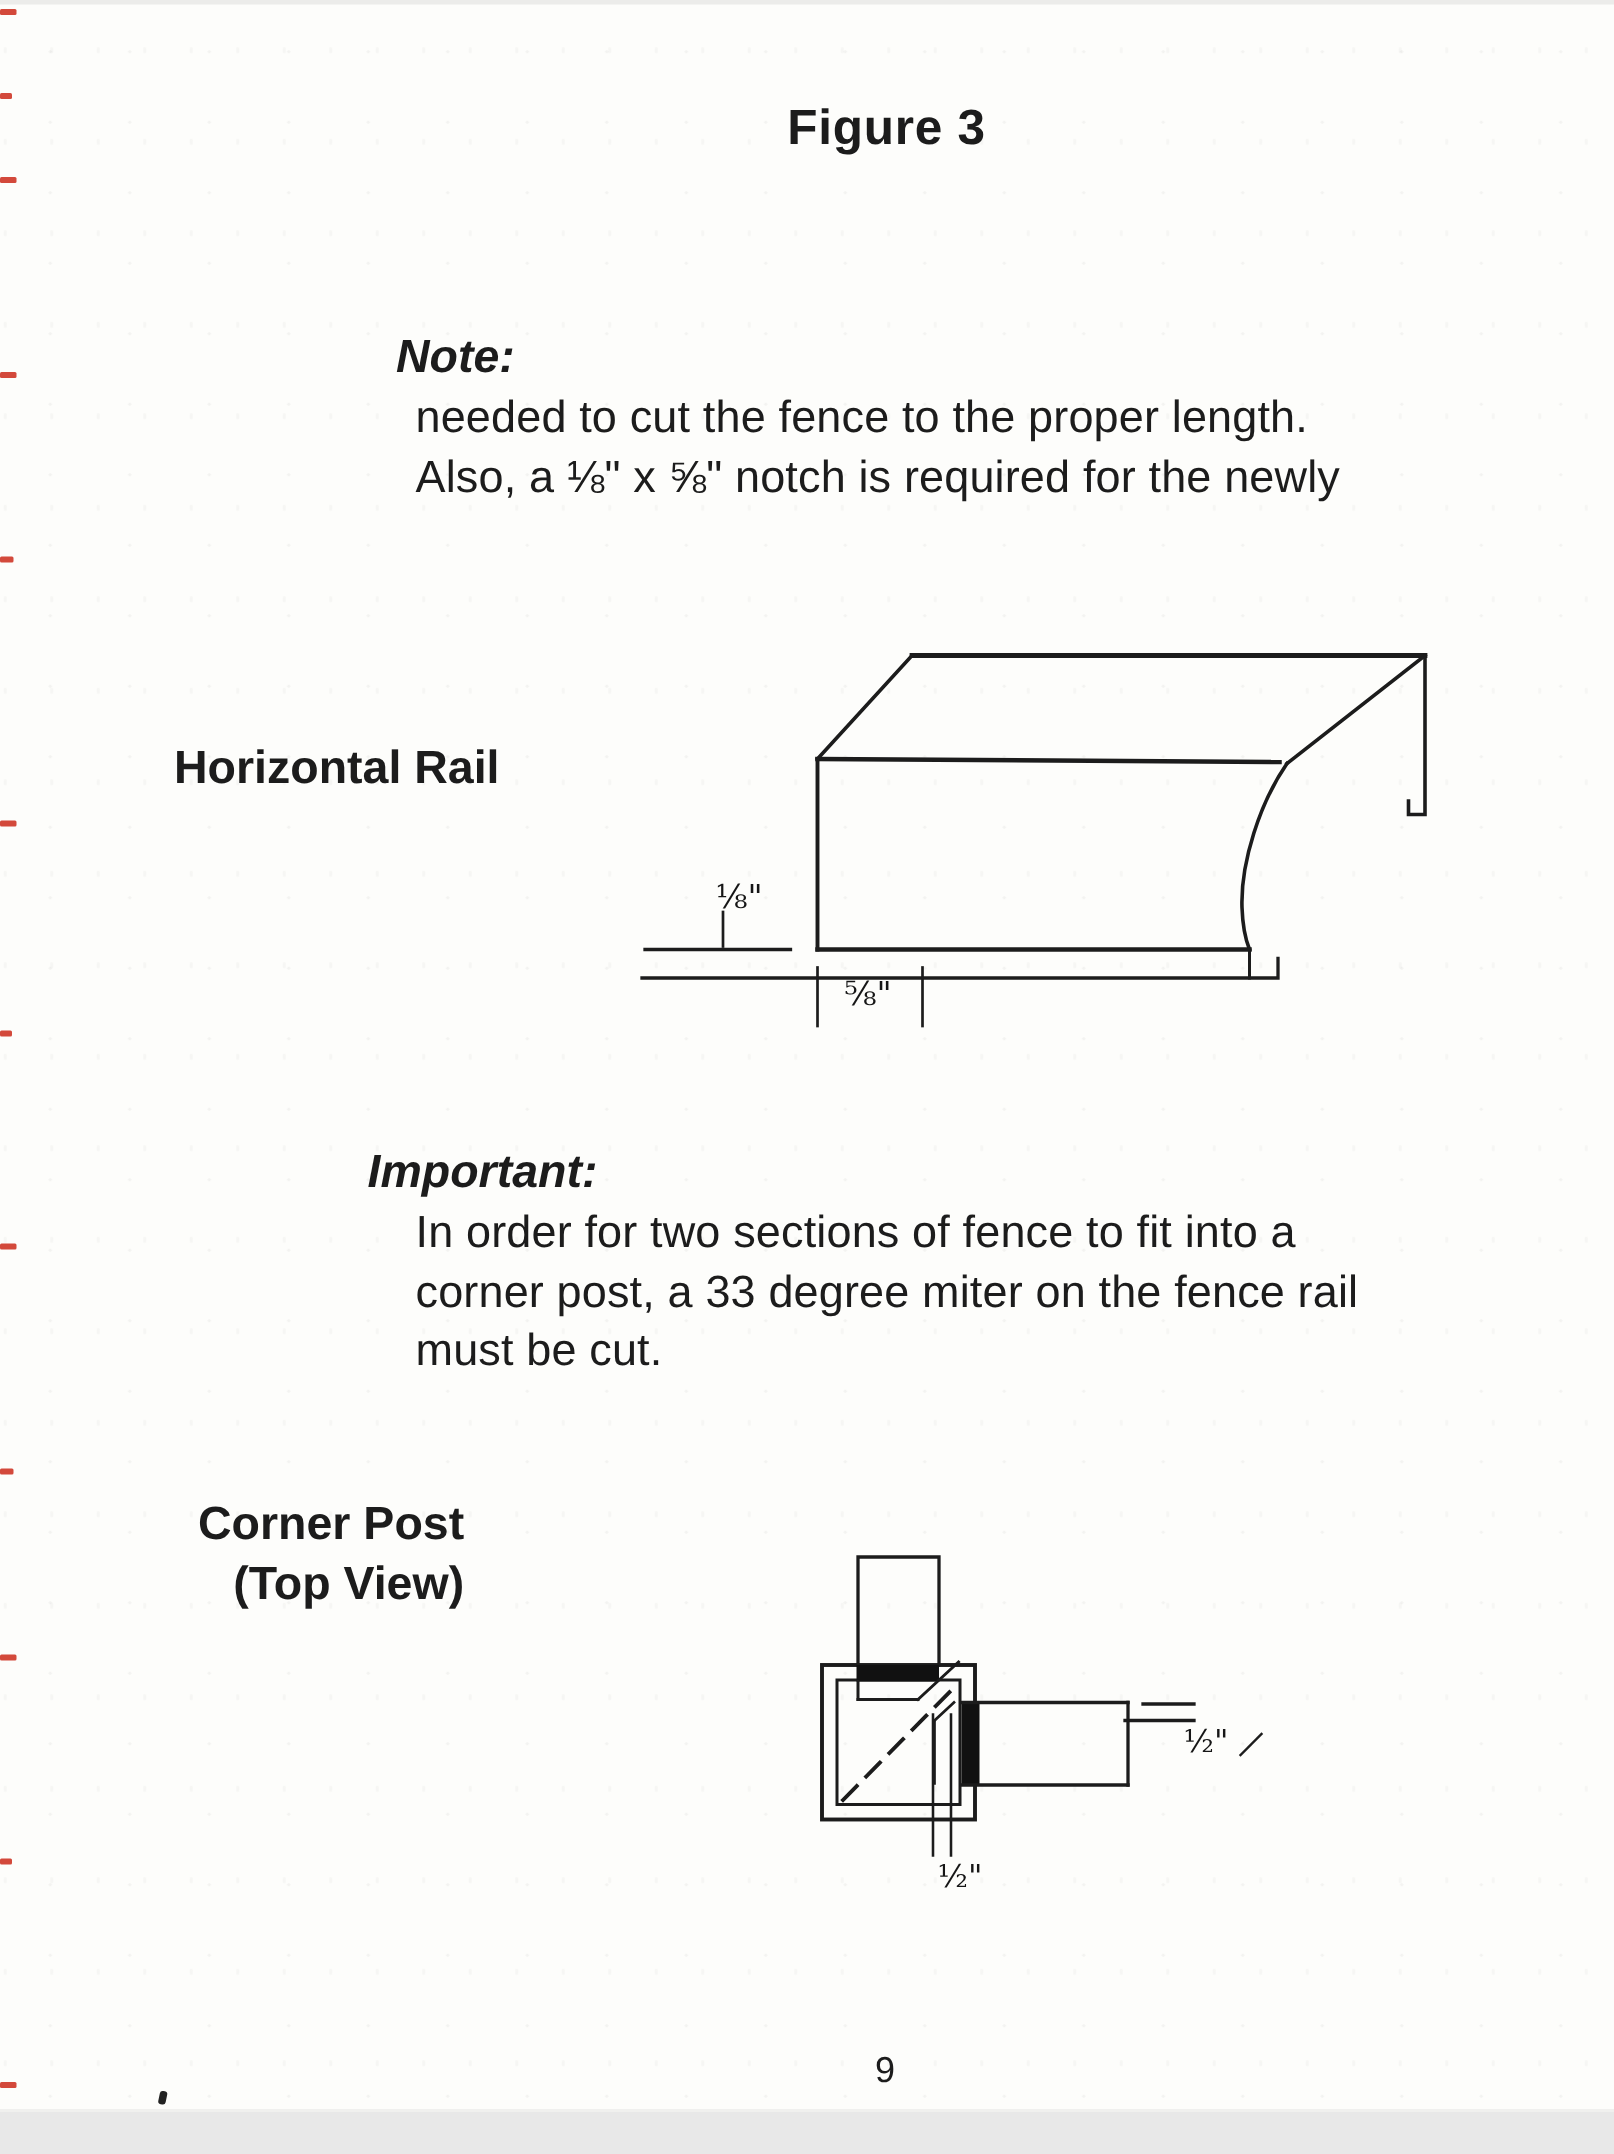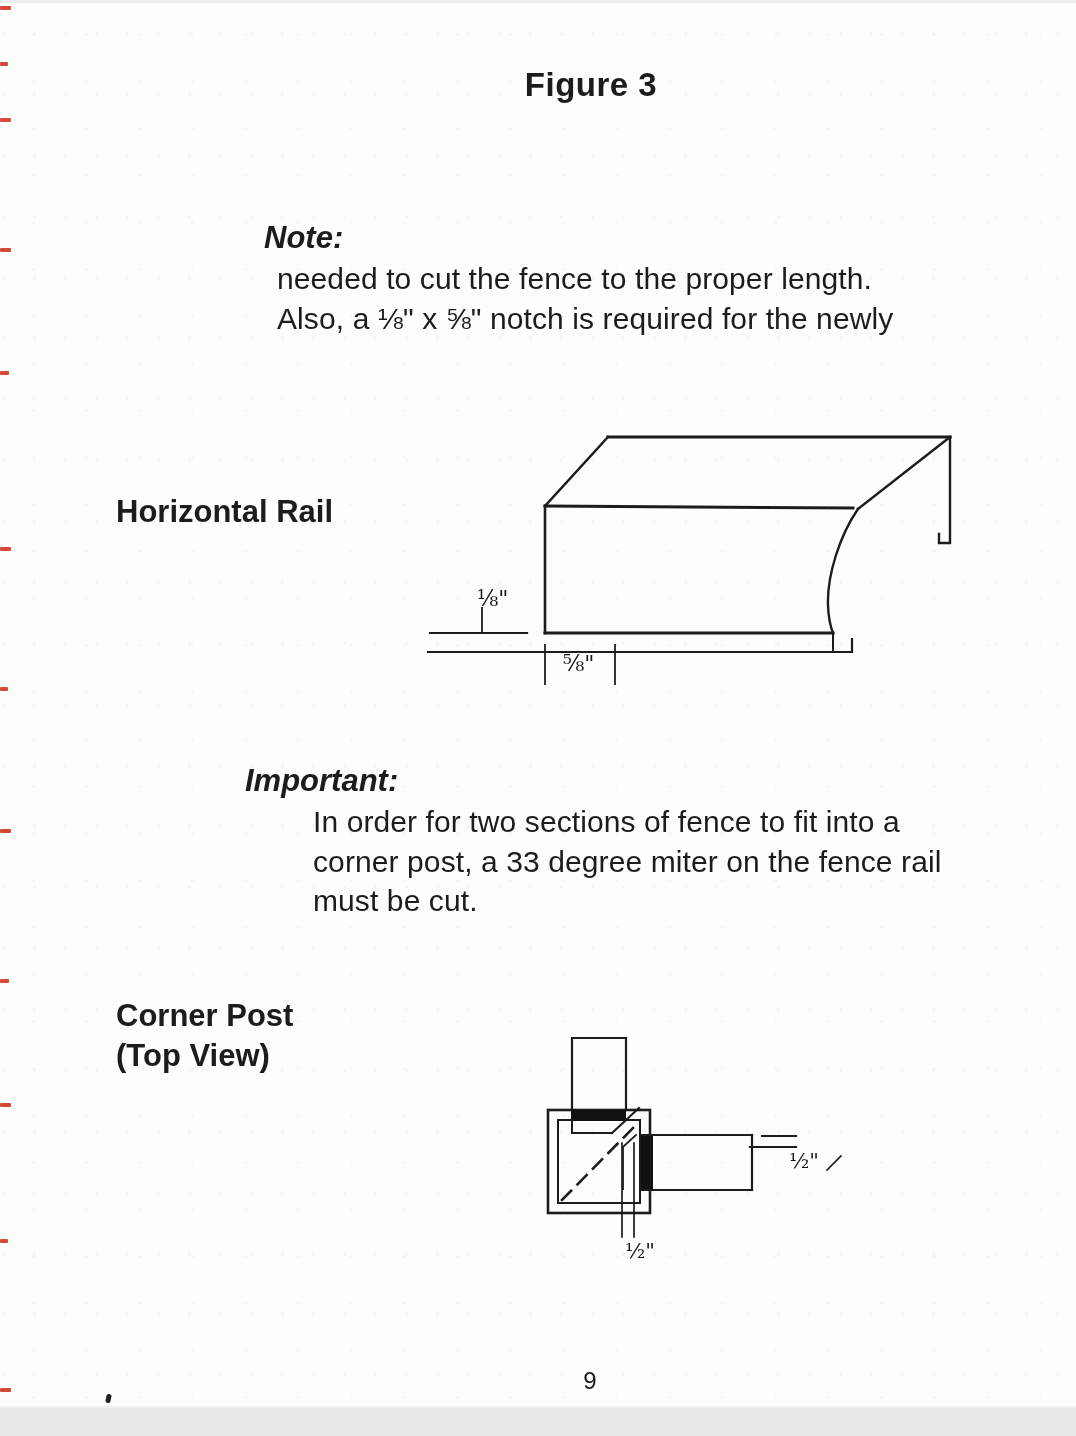--- a/index.html
+++ b/index.html
@@ -20,25 +20,25 @@
 
   .figure-title{position:absolute;top:66px;left:450px;width:282px;text-align:center;
     font-size:33px;font-weight:bold;letter-spacing:0.5px;}
 
   .subhead{position:absolute;font-size:31px;font-weight:bold;font-style:italic;}
   .note-head{top:220px;left:245px;margin-left:19px;}
   .important-head{top:763px;left:245px;}
 
   .body-block{position:absolute;font-size:30px;line-height:39.5px;letter-spacing:0.1px;}
   .note-body{top:259px;left:277px;}
-  .important-body{top:802px;left:277px;margin-left:36px;}
+  .important-body{top:802px;left:277px;}
 
-  .side-label{position:absolute;font-size:31px;font-weight:bold;line-height:39.5px;}
+  .side-label{position:absolute;font-size:31px;font-weight:bold;line-height:39.5px;text-align:right;}
   .hrail-label{top:492px;left:116px;}
-  .cpost-label{top:996px;left:116px;}
+  .cpost-label{top:996px;left:132px;}
 
   .diagram{position:absolute;}
   .rail-diagram{top:425px;left:400px;}
   .cpost-diagram{top:1030px;left:530px;}
   svg path, svg rect.outline{stroke:#1c1c1c;fill:none;stroke-linecap:square;}
 
   .dim-label{position:absolute;font-family:"DejaVu Serif","Liberation Serif",serif;
     font-size:22px;color:#161616;white-space:nowrap;}
   .dim-18{top:586px;left:477px;}
   .dim-58{top:651px;left:563px;}

